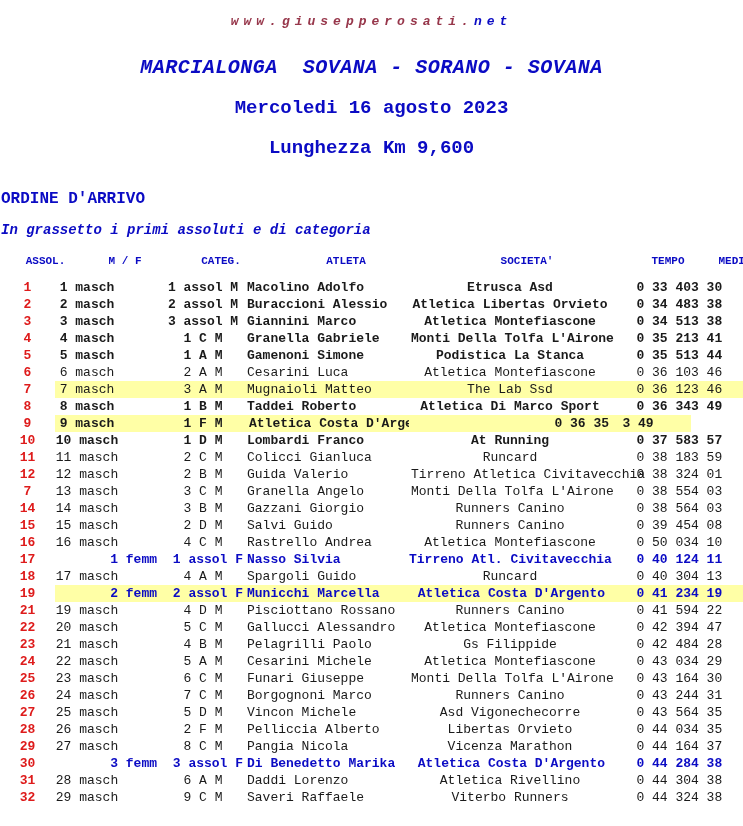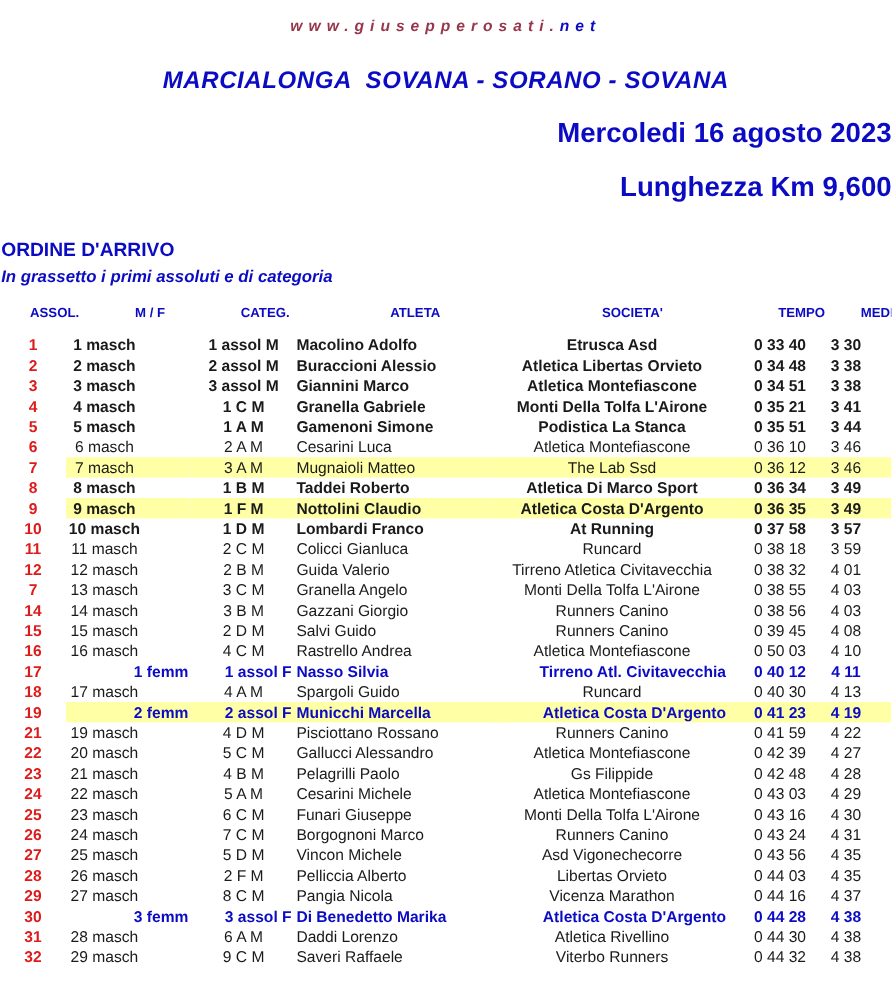--- a/index.html
+++ b/index.html
@@ -8,21 +8,21 @@
     --maroon:#97374b;
     --hl:#ffffa6;
     --ink:#1a1a1a;
   }
   html,body{margin:0;padding:0;background:#ffffff;}
   .page{
     position:relative;
     width:743px;height:826px;
     overflow:hidden;
     background:#ffffff;
-    font-family:Liberation Sans, sans-serif;
+    font-family:Liberation Mono, monospace;
     color:var(--ink);
   }
   .site-line{
     margin-top:14px;
     text-align:center;
     font-size:13px;
     font-weight:bold;
     font-style:italic;
     letter-spacing:5px;
     color:var(--maroon);
@@ -34,33 +34,33 @@
     text-align:center;
     font-size:20px;
     font-weight:bold;
     font-style:italic;
     color:var(--blue);
     white-space:pre;
     letter-spacing:0.5px;
   }
   .event-date,.event-distance{
     margin:18px 0 0 0;
-    text-align:right;
-    font-size:23px;
+    text-align:center;
+    font-size:19px;
     font-weight:bold;
     color:var(--blue);
   }
   .section-title{
     margin:31px 0 0 1px;
     font-size:16px;
     font-weight:bold;
     color:var(--blue);
   }
   .section-note{
-    margin:4px 0 0 1px;
+    margin:14px 0 0 1px;
     font-size:14px;
     font-weight:bold;
     font-style:italic;
     color:var(--blue);
   }
   .table{margin-top:16px;}
   .thead,.row{
     display:grid;
     grid-template-columns:55px 104px 88px 162px 200px 82px 52px;
     align-items:center;
@@ -74,21 +74,21 @@
     margin-left:18px;
   }
   .thead > div{text-align:center;}
   .row{height:17px;font-size:13px;line-height:17px;}
   .cell{white-space:nowrap;overflow:visible;}
   .c-assol{text-align:center;color:var(--red);font-weight:bold;}
   .c-mf{text-align:center;padding-right:40px;}
   .c-categ{text-align:center;padding-right:0;}
   .c-atleta{text-align:left;}
   .c-societa{text-align:center;padding-left:2px;}
-  .c-tempo{text-align:center;}
+  .c-tempo{text-align:right;}
   .c-media{text-align:center;padding-right:24px;}
   .row.bold .cell{font-weight:bold;}
   .row.female .cell{font-weight:bold;color:var(--blue);}
   .row.female .c-assol{color:var(--red);}
   .row.female .c-mf{text-align:right;padding-right:2px;}
   .row.female .c-categ{text-align:right;padding-right:4px;}
   .row.female .c-atleta{text-align:left;margin-right:-14px;}
   .row.female .c-societa{text-align:right;padding-right:4px;padding-left:0;}
   .row.hl .cell{background:var(--hl);}
   .row.hl .c-assol{background:transparent;}
@@ -190,21 +190,20 @@
           <div class="cell c-categ">1 B M</div>
           <div class="cell c-atleta">Taddei Roberto</div>
           <div class="cell c-societa">Atletica Di Marco Sport</div>
           <div class="cell c-tempo">0 36 34</div>
           <div class="cell c-media">3 49</div>
         </div>
         <div class="row bold hl">
           <div class="cell c-assol">9</div>
           <div class="cell c-mf">9 masch</div>
           <div class="cell c-categ">1 F M</div>
-          <div class="cell c-atleta">Nottolini Claudio</div>
           <div class="cell c-societa">Atletica Costa D'Argento</div>
           <div class="cell c-tempo">0 36 35</div>
           <div class="cell c-media">3 49</div>
         </div>
         <div class="row bold">
           <div class="cell c-assol">10</div>
           <div class="cell c-mf">10 masch</div>
           <div class="cell c-categ">1 D M</div>
           <div class="cell c-atleta">Lombardi Franco</div>
           <div class="cell c-societa">At Running</div>
@@ -301,21 +300,21 @@
           <div class="cell c-tempo">0 41 59</div>
           <div class="cell c-media">4 22</div>
         </div>
         <div class="row normal">
           <div class="cell c-assol">22</div>
           <div class="cell c-mf">20 masch</div>
           <div class="cell c-categ">5 C M</div>
           <div class="cell c-atleta">Gallucci Alessandro</div>
           <div class="cell c-societa">Atletica Montefiascone</div>
           <div class="cell c-tempo">0 42 39</div>
-          <div class="cell c-media">4 27</div>
+          <div class="cell c-media">4 47</div>
         </div>
         <div class="row normal">
           <div class="cell c-assol">23</div>
           <div class="cell c-mf">21 masch</div>
           <div class="cell c-categ">4 B M</div>
           <div class="cell c-atleta">Pelagrilli Paolo</div>
           <div class="cell c-societa">Gs Filippide</div>
           <div class="cell c-tempo">0 42 48</div>
           <div class="cell c-media">4 28</div>
         </div>

